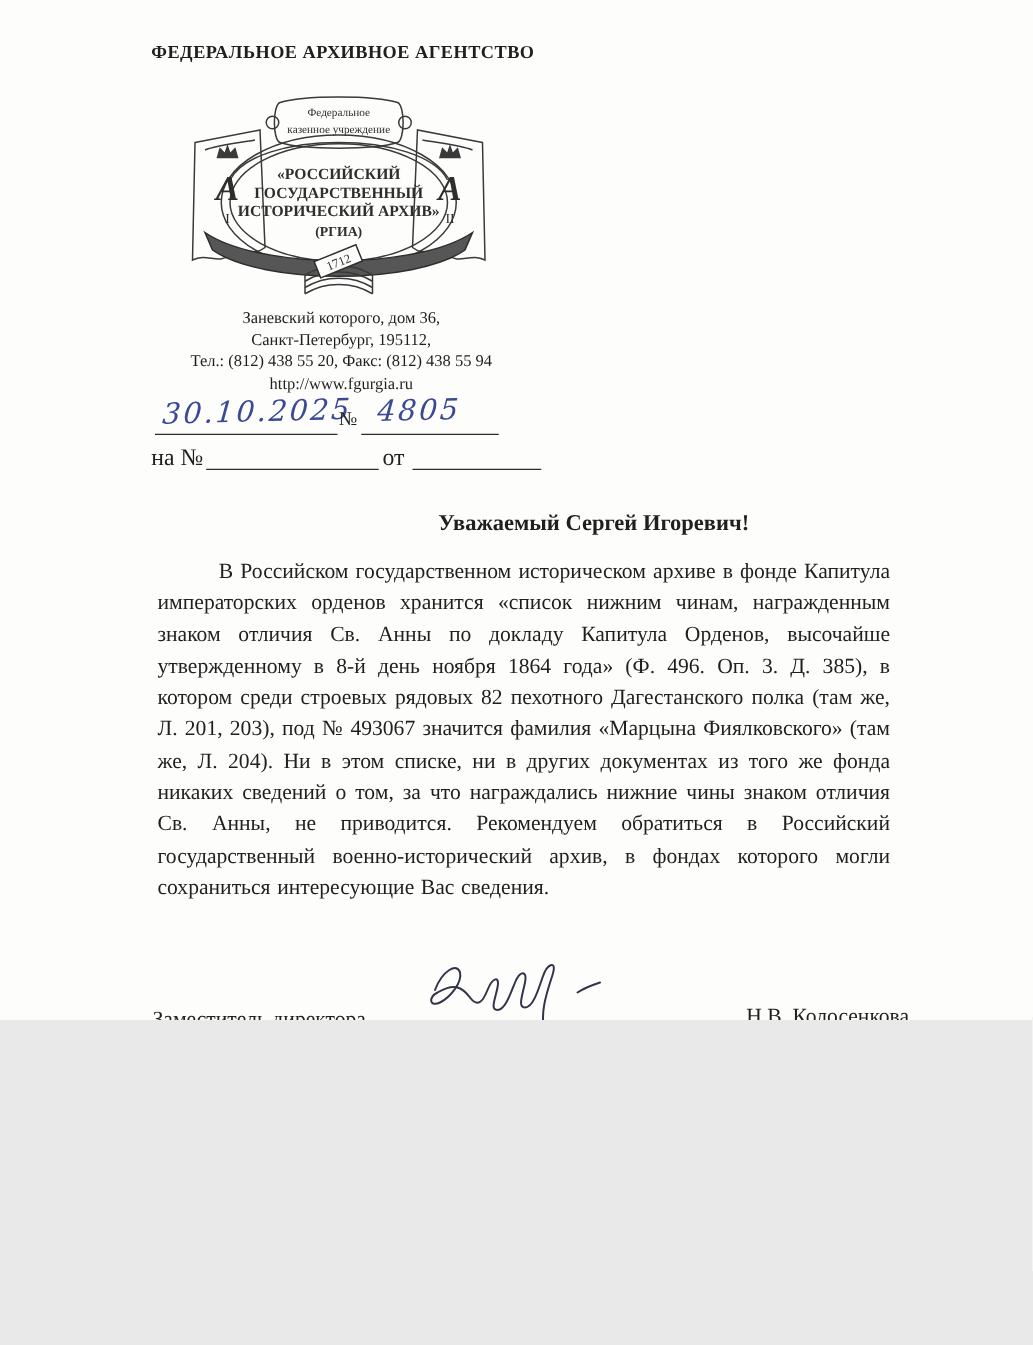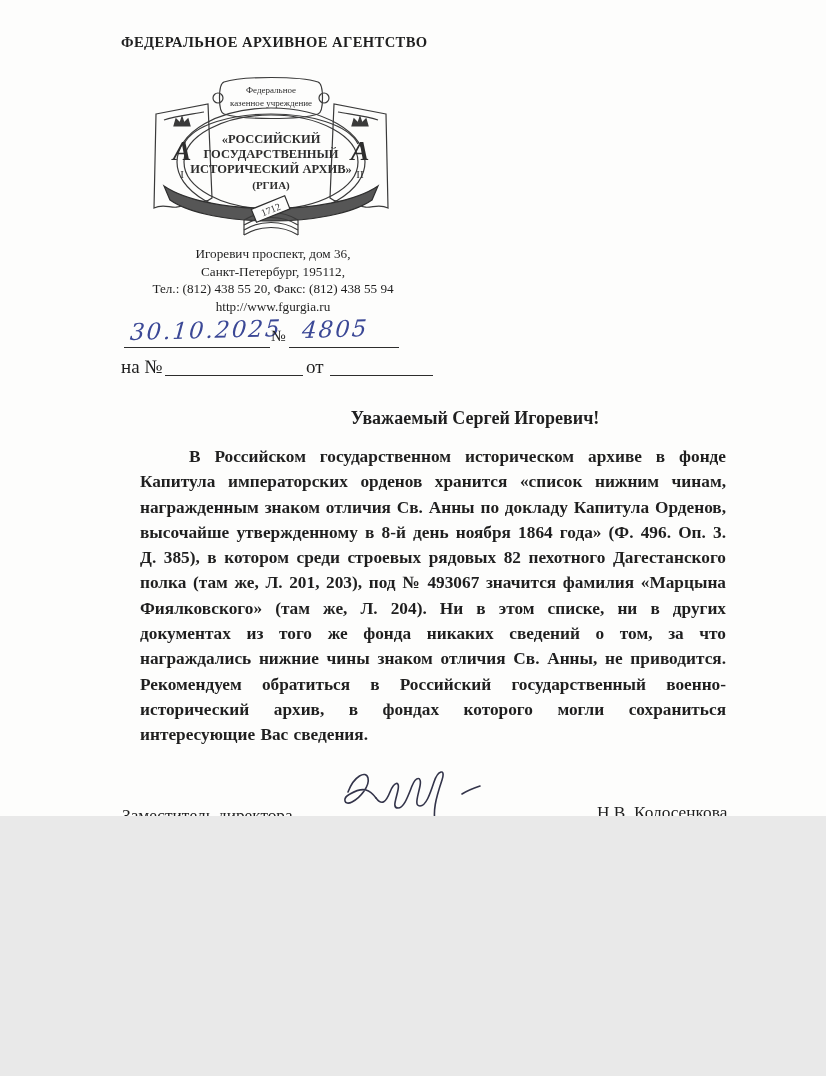--- a/index.html
+++ b/index.html
@@ -59,25 +59,24 @@
   .ref2-ot{left:306px;top:356px;}
   .ul-na{left:165px;top:375px;width:138px;}
   .ul-ot{left:330px;top:375px;width:103px;}
 
   
   .salutation{
     left:180px;top:408px;width:590px;
     text-align:center;font-size:18px;font-weight:bold;
   }
   .body-text{
-    left:140px;top:444px;width:586px;
+    left:126px;top:444px;width:586px;
     font-size:17.3px;line-height:25.3px;
     text-align:justify;text-indent:49px;
     word-spacing:1px;
-    font-weight:bold;
   }
 
   
   .sig-title{font-size:17.3px;line-height:25.5px;}
   .sig1-title{left:122px;top:803px;}
   .sig1-name{left:597px;top:803px;font-size:17.3px;}
   .sig1-svg{left:330px;top:763px;width:160px;height:82px;}
   .sig2-title{left:122px;top:869px;width:340px;}
   .sig2-name{left:608px;top:885px;font-size:19px;}
   .sig2-svg{left:468px;top:850px;width:122px;height:96px;}
@@ -141,21 +140,21 @@
       <text x="127" y="99" text-anchor="middle" font-size="12.5" font-weight="bold">ИСТОРИЧЕСКИЙ АРХИВ»</text>
       <text x="127" y="115" text-anchor="middle" font-size="11" font-weight="bold">(РГИА)</text>
 
       <g transform="rotate(-22 127 136)">
         <text x="127" y="139" text-anchor="middle" font-size="10">1712</text>
       </g>
     </svg>
   </div>
 
   <div class="abs address">
-    <div>Игоревич проспект, дом 36,</div>
+    <div>Заневский которого, дом 36,</div>
     <div>Санкт-Петербург, 195112,</div>
     <div>Тел.: (812) 438 55 20, Факс: (812) 438 55 94</div>
     <div class="site">http://www.fgurgia.ru</div>
   </div>
 
   <div class="abs hw hw-date">30.10.2025</div>
   <div class="abs no-sign">№</div>
   <div class="abs hw hw-num">4805</div>
   <div class="abs uline ul-date"></div>
   <div class="abs uline ul-num"></div>

